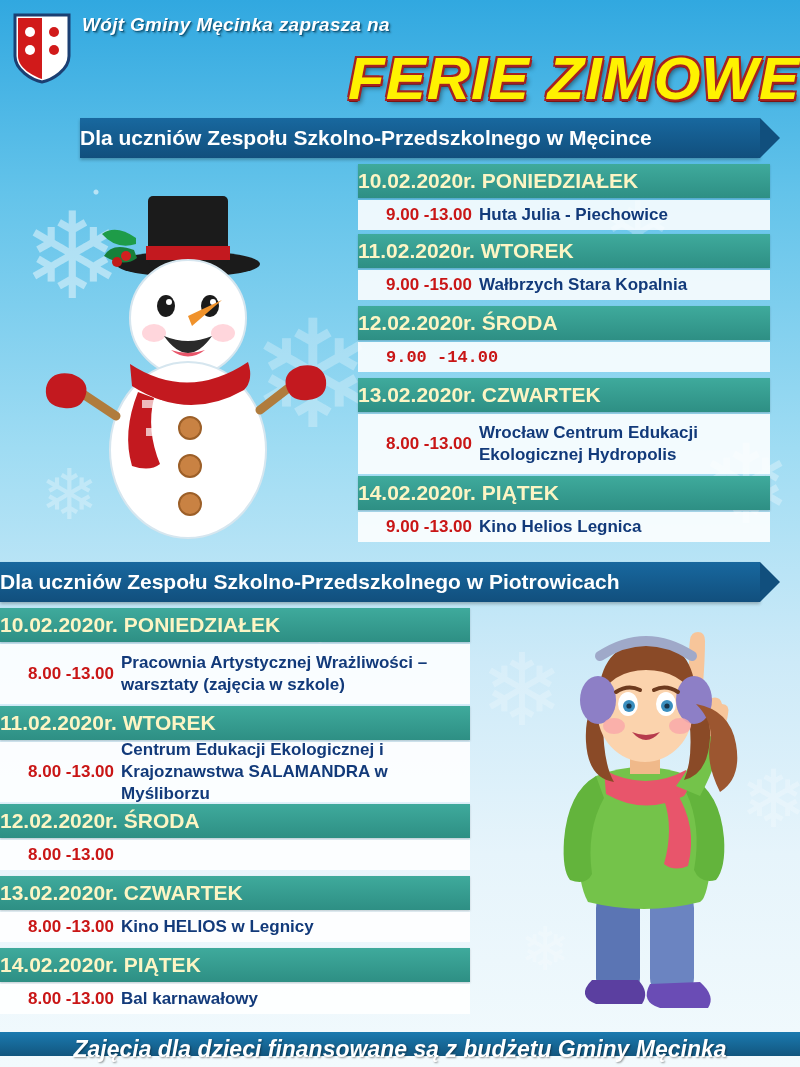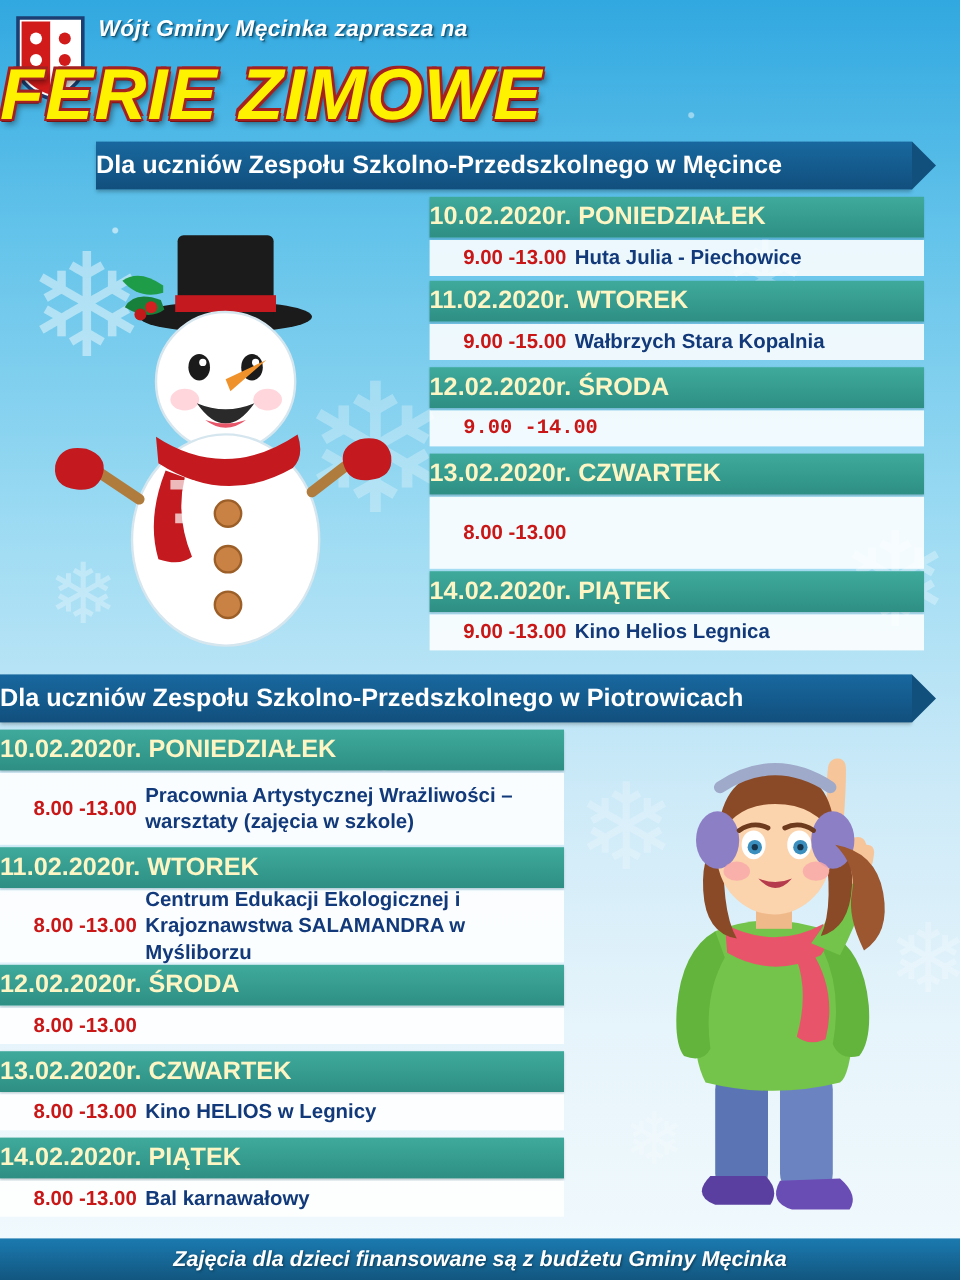--- a/index.html
+++ b/index.html
@@ -22,21 +22,21 @@
     position:absolute;left:12px;top:12px;width:60px;height:72px;
   }
   .crest svg{display:block}
   .invite{
     position:absolute;left:82px;top:14px;width:700px;
     font-size:19px;font-weight:bold;color:#ffffff;font-style:italic;
     letter-spacing:.3px;
     text-shadow:1px 1px 0 #0d5d86, 2px 2px 2px rgba(0,0,0,.35);
   }
   .ferie{
-    position:absolute;left:0;top:44px;width:800px;text-align:left;
+    position:absolute;left:0;top:44px;width:800px;text-align:right;
     font-size:60px;font-weight:bold;font-style:italic;color:#fff200;
     letter-spacing:1px;
     text-shadow:
       -2px -2px 0 #a52121, 2px -2px 0 #a52121, -2px 2px 0 #a52121, 2px 2px 0 #a52121,
       0 3px 0 #7d1414, 3px 4px 5px rgba(0,0,0,.45);
   }
 
   
   .banner{
     position:absolute;height:40px;line-height:40px;
@@ -70,23 +70,23 @@
   .itemrow .txt{color:#123a7a;}
   .tall{line-height:22px;}
 
   
   .gA{left:358px;width:412px;}
   
   .gB{left:0px;width:470px;}
 
   
   .footer{
-    position:absolute;left:0;top:1032px;width:800px;height:35px;
+    position:absolute;left:0;top:1032px;width:800px;height:24px;
     background:linear-gradient(180deg,#1b7ab0 0%,#12567f 100%);
-    color:#ffffff;font-size:18px;font-weight:bold;font-style:italic;
+    color:#ffffff;font-size:23px;font-weight:bold;font-style:italic;
     text-align:center;line-height:35px;
     text-shadow:1px 1px 2px rgba(0,0,0,.4);
   }
 
   
   .snowman{position:absolute;left:38px;top:178px;width:300px;height:370px;}
   
   .girl{position:absolute;left:500px;top:600px;width:290px;height:430px;}
 </style>
 </head>
@@ -229,20 +229,21 @@
 </div>
 
 <div class="dayrow gA" style="top:306px;">12.02.2020r. ŚRODA</div>
 <div class="itemrow gA" style="top:342px;font-family:Liberation Mono, monospace;">
   <span class="time">9.00 -14.00</span>
 </div>
 
 <div class="dayrow gA" style="top:378px;">13.02.2020r. CZWARTEK</div>
 <div class="itemrow gA tall" style="top:414px;height:60px;">
   <span class="time">8.00 -13.00</span>
+  <span class="txt">Wrocław Centrum Edukacji Ekologicznej Hydropolis</span>
 </div>
 
 <div class="dayrow gA" style="top:476px;">14.02.2020r. PIĄTEK</div>
 <div class="itemrow gA" style="top:512px;">
   <span class="time">9.00 -13.00</span>
   <span class="txt">Kino Helios Legnica</span>
 </div>
 
 <div class="banner" id="banner2">Dla uczniów Zespołu Szkolno-Przedszkolnego w Piotrowicach</div>
 

